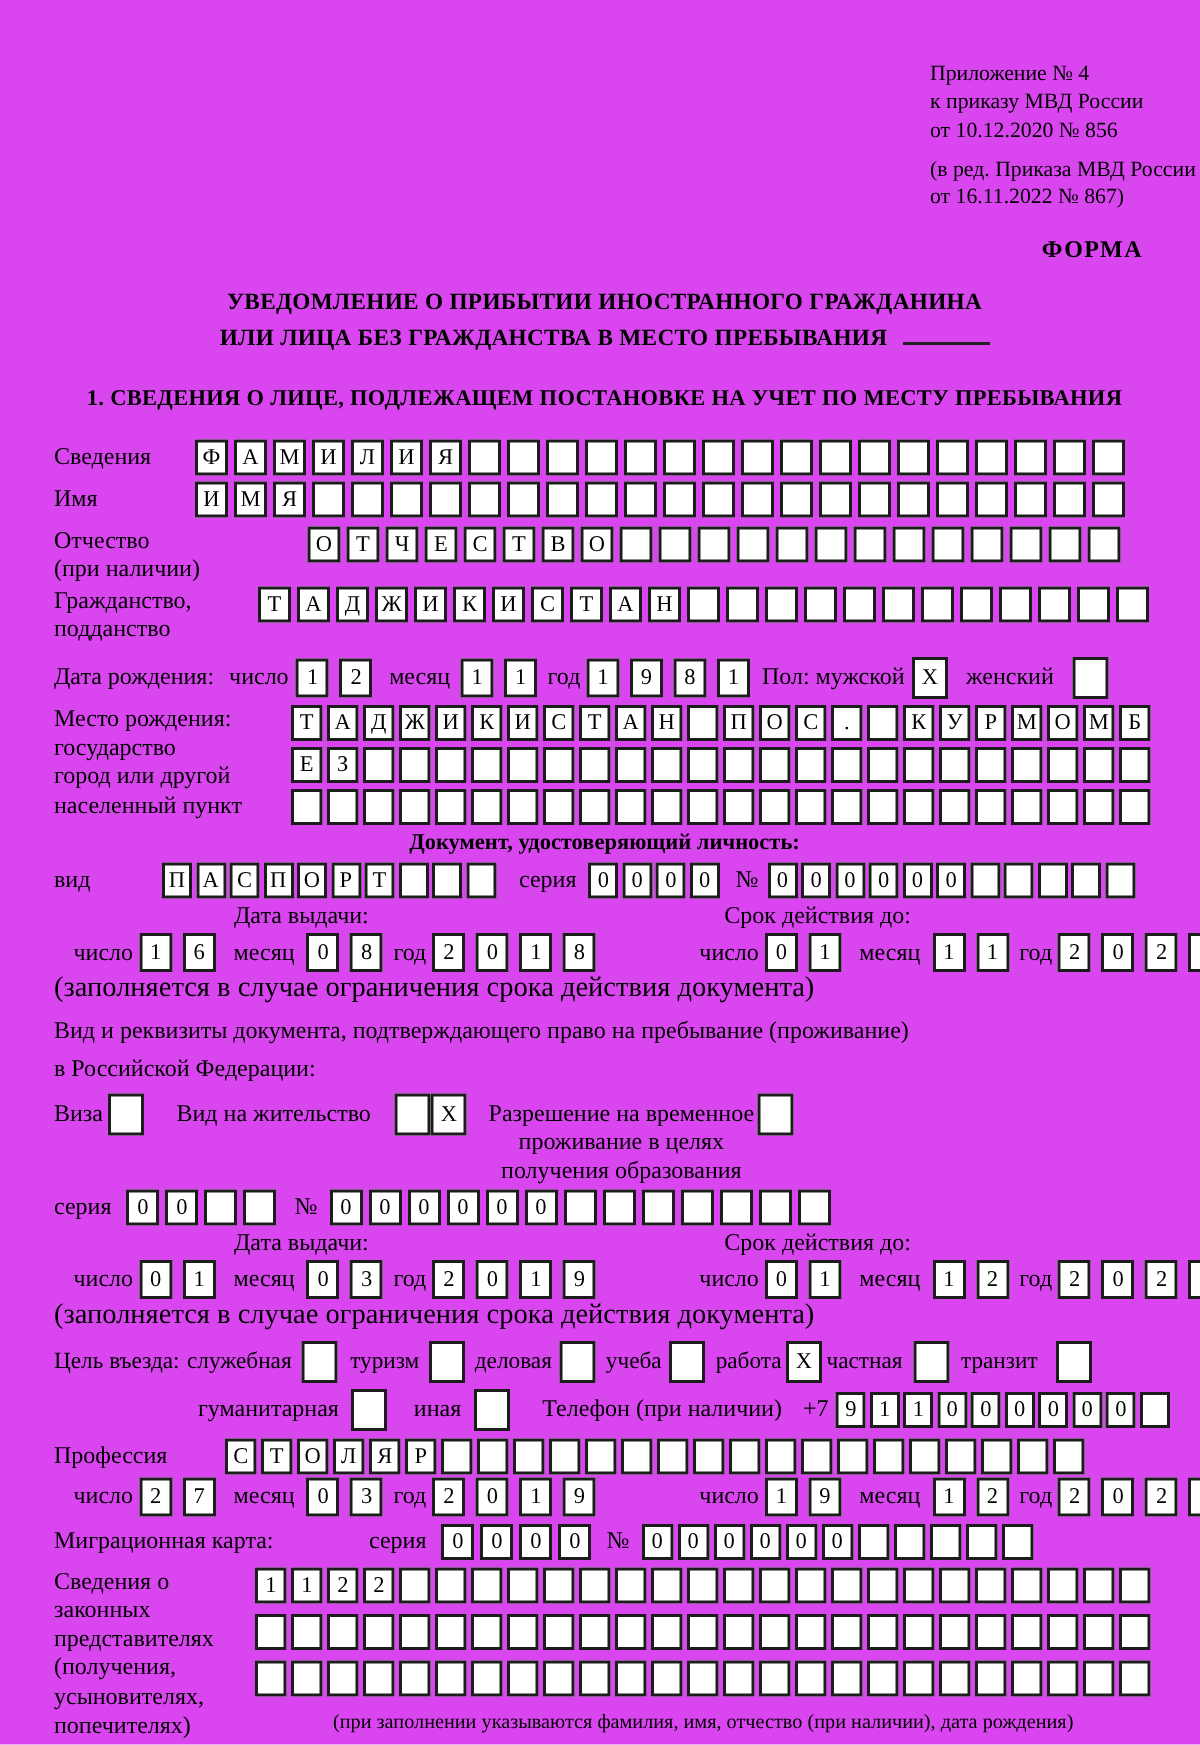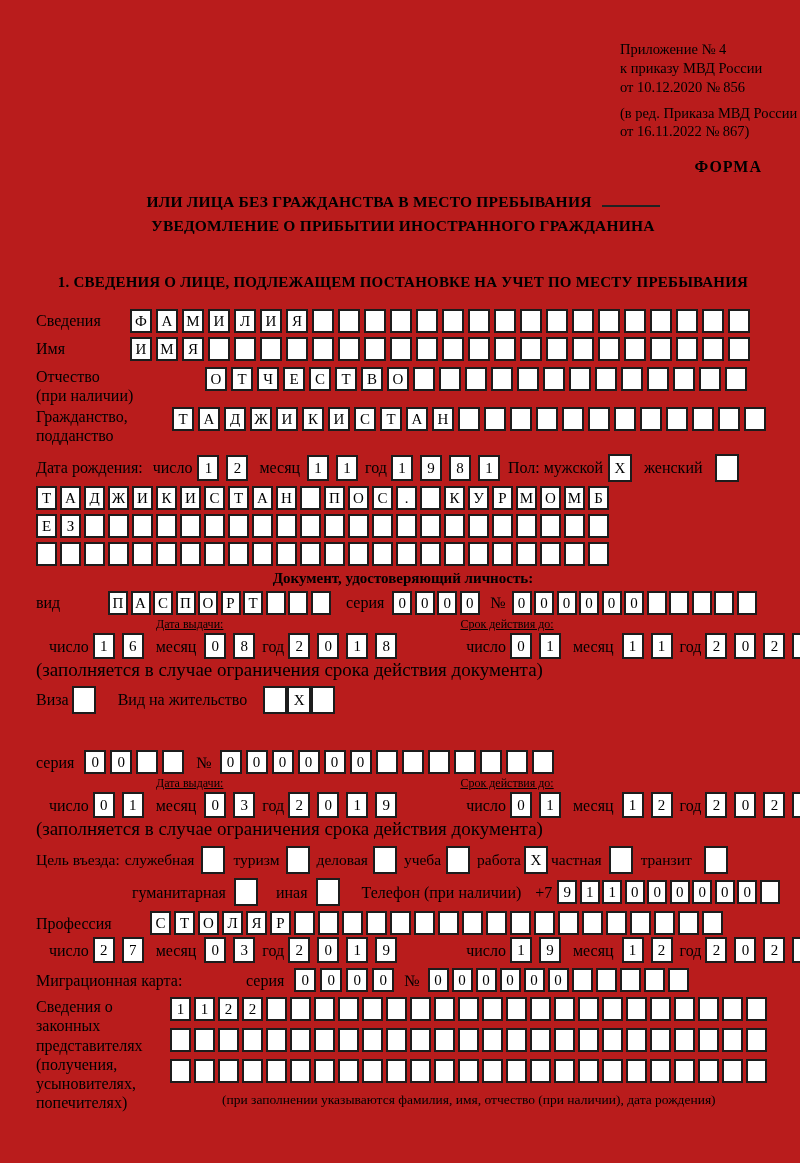--- a/index.html
+++ b/index.html
@@ -1,66 +1,66 @@
 <!DOCTYPE html>
 <html lang="ru"><head>
 <meta charset="utf-8">
 <style>
   * { box-sizing: border-box; }
   html,body { margin:0; padding:0; background:#fff; }
   .page {
-    width:800px; height:1163px; background:#b91c1c; color:#000;
+    width:800px; height:1163px; background:#d946ef; color:#000;
     font-family:"Liberation Serif","DejaVu Serif",serif;
     font-size:16px; line-height:1.2;
     padding:40px 30px 0 36px; overflow:hidden; position:relative;
   }
   .annex { margin-left:584px; font-size:14.5px; line-height:1.3; }
   .annex div { white-space:nowrap; }
   .annex .grp2 { margin-top:7px; }
   .forma { text-align:right; padding-right:8px; font-weight:bold; font-size:16px; margin-top:16px; letter-spacing:1px; }
   .title { text-align:center; font-weight:bold; font-size:15.5px; margin-top:14px; line-height:1.5; letter-spacing:.2px; }
   .blank-line { display:inline-block; width:58px; border-bottom:2px solid #222; height:13px; margin-left:10px; }
-  .sec-heading { text-align:center; font-weight:bold; font-size:15px; margin-top:36px; letter-spacing:.2px; }
+  .sec-heading { text-align:center; font-weight:bold; font-size:15px; margin-top:20px; letter-spacing:.2px; }
 
   .row { display:flex; align-items:center; margin-top:4px; }
   .row.top { align-items:flex-start; }
   .t { white-space:nowrap; }
   .cells { display:flex; flex:none; }
   .cell {
     width:22px; height:24px; border:2px solid #1c1c1c; margin-right:4px; flex:none;
     display:flex; align-items:center; justify-content:center;
     font-size:15px; background:#fff;
   }
   .md .cell { width:21px; height:24px; margin-right:3px; }
   .sm .cell { width:20px; height:24px; margin-right:2.5px; }
   .date .cell { width:22px; height:26px; margin-right:7px; }
   .chk .cell { width:24px; height:28px; margin-right:0; }
   .lblcol div { line-height:19.2px; white-space:nowrap; }
   .note { font-size:19px; text-align:left; padding-right:52px; margin-top:0; }
-  .lblrow { font-size:12px; margin-top:2px;text-decoration:underline; }
+  .lblrow { font-size:16px; margin-top:2px; }
   .ctr { text-align:center; line-height:19px; }
 </style>
 </head>
 <body>
 
 <div class="page">
 
   <div class="annex">
     <div>Приложение № 4</div>
     <div>к приказу МВД России</div>
     <div>от 10.12.2020 № 856</div>
     <div class="grp2">(в ред. Приказа МВД России</div>
     <div>от 16.11.2022 № 867)</div>
   </div>
 
   <div class="forma">ФОРМА</div>
 
   <div class="title">
+    <div>УВЕДОМЛЕНИЕ О ПРИБЫТИИ ИНОСТРАННОГО ГРАЖДАНИНА</div>
     <div><span>ИЛИ ЛИЦА БЕЗ ГРАЖДАНСТВА В МЕСТО ПРЕБЫВАНИЯ</span><span class="blank-line"></span></div>
-    <div>УВЕДОМЛЕНИЕ О ПРИБЫТИИ ИНОСТРАННОГО ГРАЖДАНИНА</div>
   </div>
 
   <div class="sec-heading">1. СВЕДЕНИЯ О ЛИЦЕ, ПОДЛЕЖАЩЕМ ПОСТАНОВКЕ НА УЧЕТ ПО МЕСТУ ПРЕБЫВАНИЯ</div>
 
   <div class="row" style="margin-top:18px">
     <span class="t" style="width:94px">Сведения</span>
     <span class="cells">
         <span class="cell">Ф</span>
         <span class="cell">А</span>
         <span class="cell">М</span>
@@ -203,20 +203,26 @@
     <span class="cells chk">
         <span class="cell">X</span>
       </span>
     <span class="t" style="margin-left:12px; margin-right:12px">женский</span>
     <span class="cells chk">
         <span class="cell"></span>
       </span>
   </div>
 
   <div class="row top" style="margin-top:4px">
+    <span class="lblcol" style="width:164px">
+      <div>Место рождения:</div>
+      <div>государство</div>
+      <div>город или другой</div>
+      <div>населенный пункт</div>
+    </span>
     <span>
       <div class="cells md">
           <span class="cell">Т</span>
           <span class="cell">А</span>
           <span class="cell">Д</span>
           <span class="cell">Ж</span>
           <span class="cell">И</span>
           <span class="cell">К</span>
           <span class="cell">И</span>
           <span class="cell">С</span>
@@ -368,33 +374,38 @@
     <span class="cells date">
         <span class="cell">2</span>
         <span class="cell">0</span>
         <span class="cell">2</span>
         <span class="cell">5</span>
       </span>
   </div>
 
   <div class="note">(заполняется в случае ограничения срока действия документа)</div>
 
+  <div style="margin-top:4px; line-height:25px">
+    <div>Вид и реквизиты документа, подтверждающего право на пребывание (проживание)</div>
+    <div>в Российской Федерации:</div>
+  </div>
 
   <div class="row top" style="margin-top:4px; height:62px">
     <span class="t" style="margin-top:4px">Виза</span>
     <span class="cells chk" style="margin-left:3px">
         <span class="cell"></span>
       </span>
     <span class="t" style="margin-left:22px; margin-top:4px">Вид на жительство</span>
     <span class="cells chk" style="margin-left:16px">
         <span class="cell"></span>
       </span>
     <span class="cells chk">
         <span class="cell">X</span>
       </span>
+    <span class="ctr" style="width:182px; margin-left:12px; margin-top:4px">Разрешение на временное проживание в целях получения образования</span>
     <span class="cells chk">
         <span class="cell"></span>
       </span>
   </div>
 
   <div class="row" style="margin-top:2px">
     <span class="t" style="margin-right:10px">серия</span>
     <span class="cells">
         <span class="cell">0</span>
         <span class="cell">0</span>

